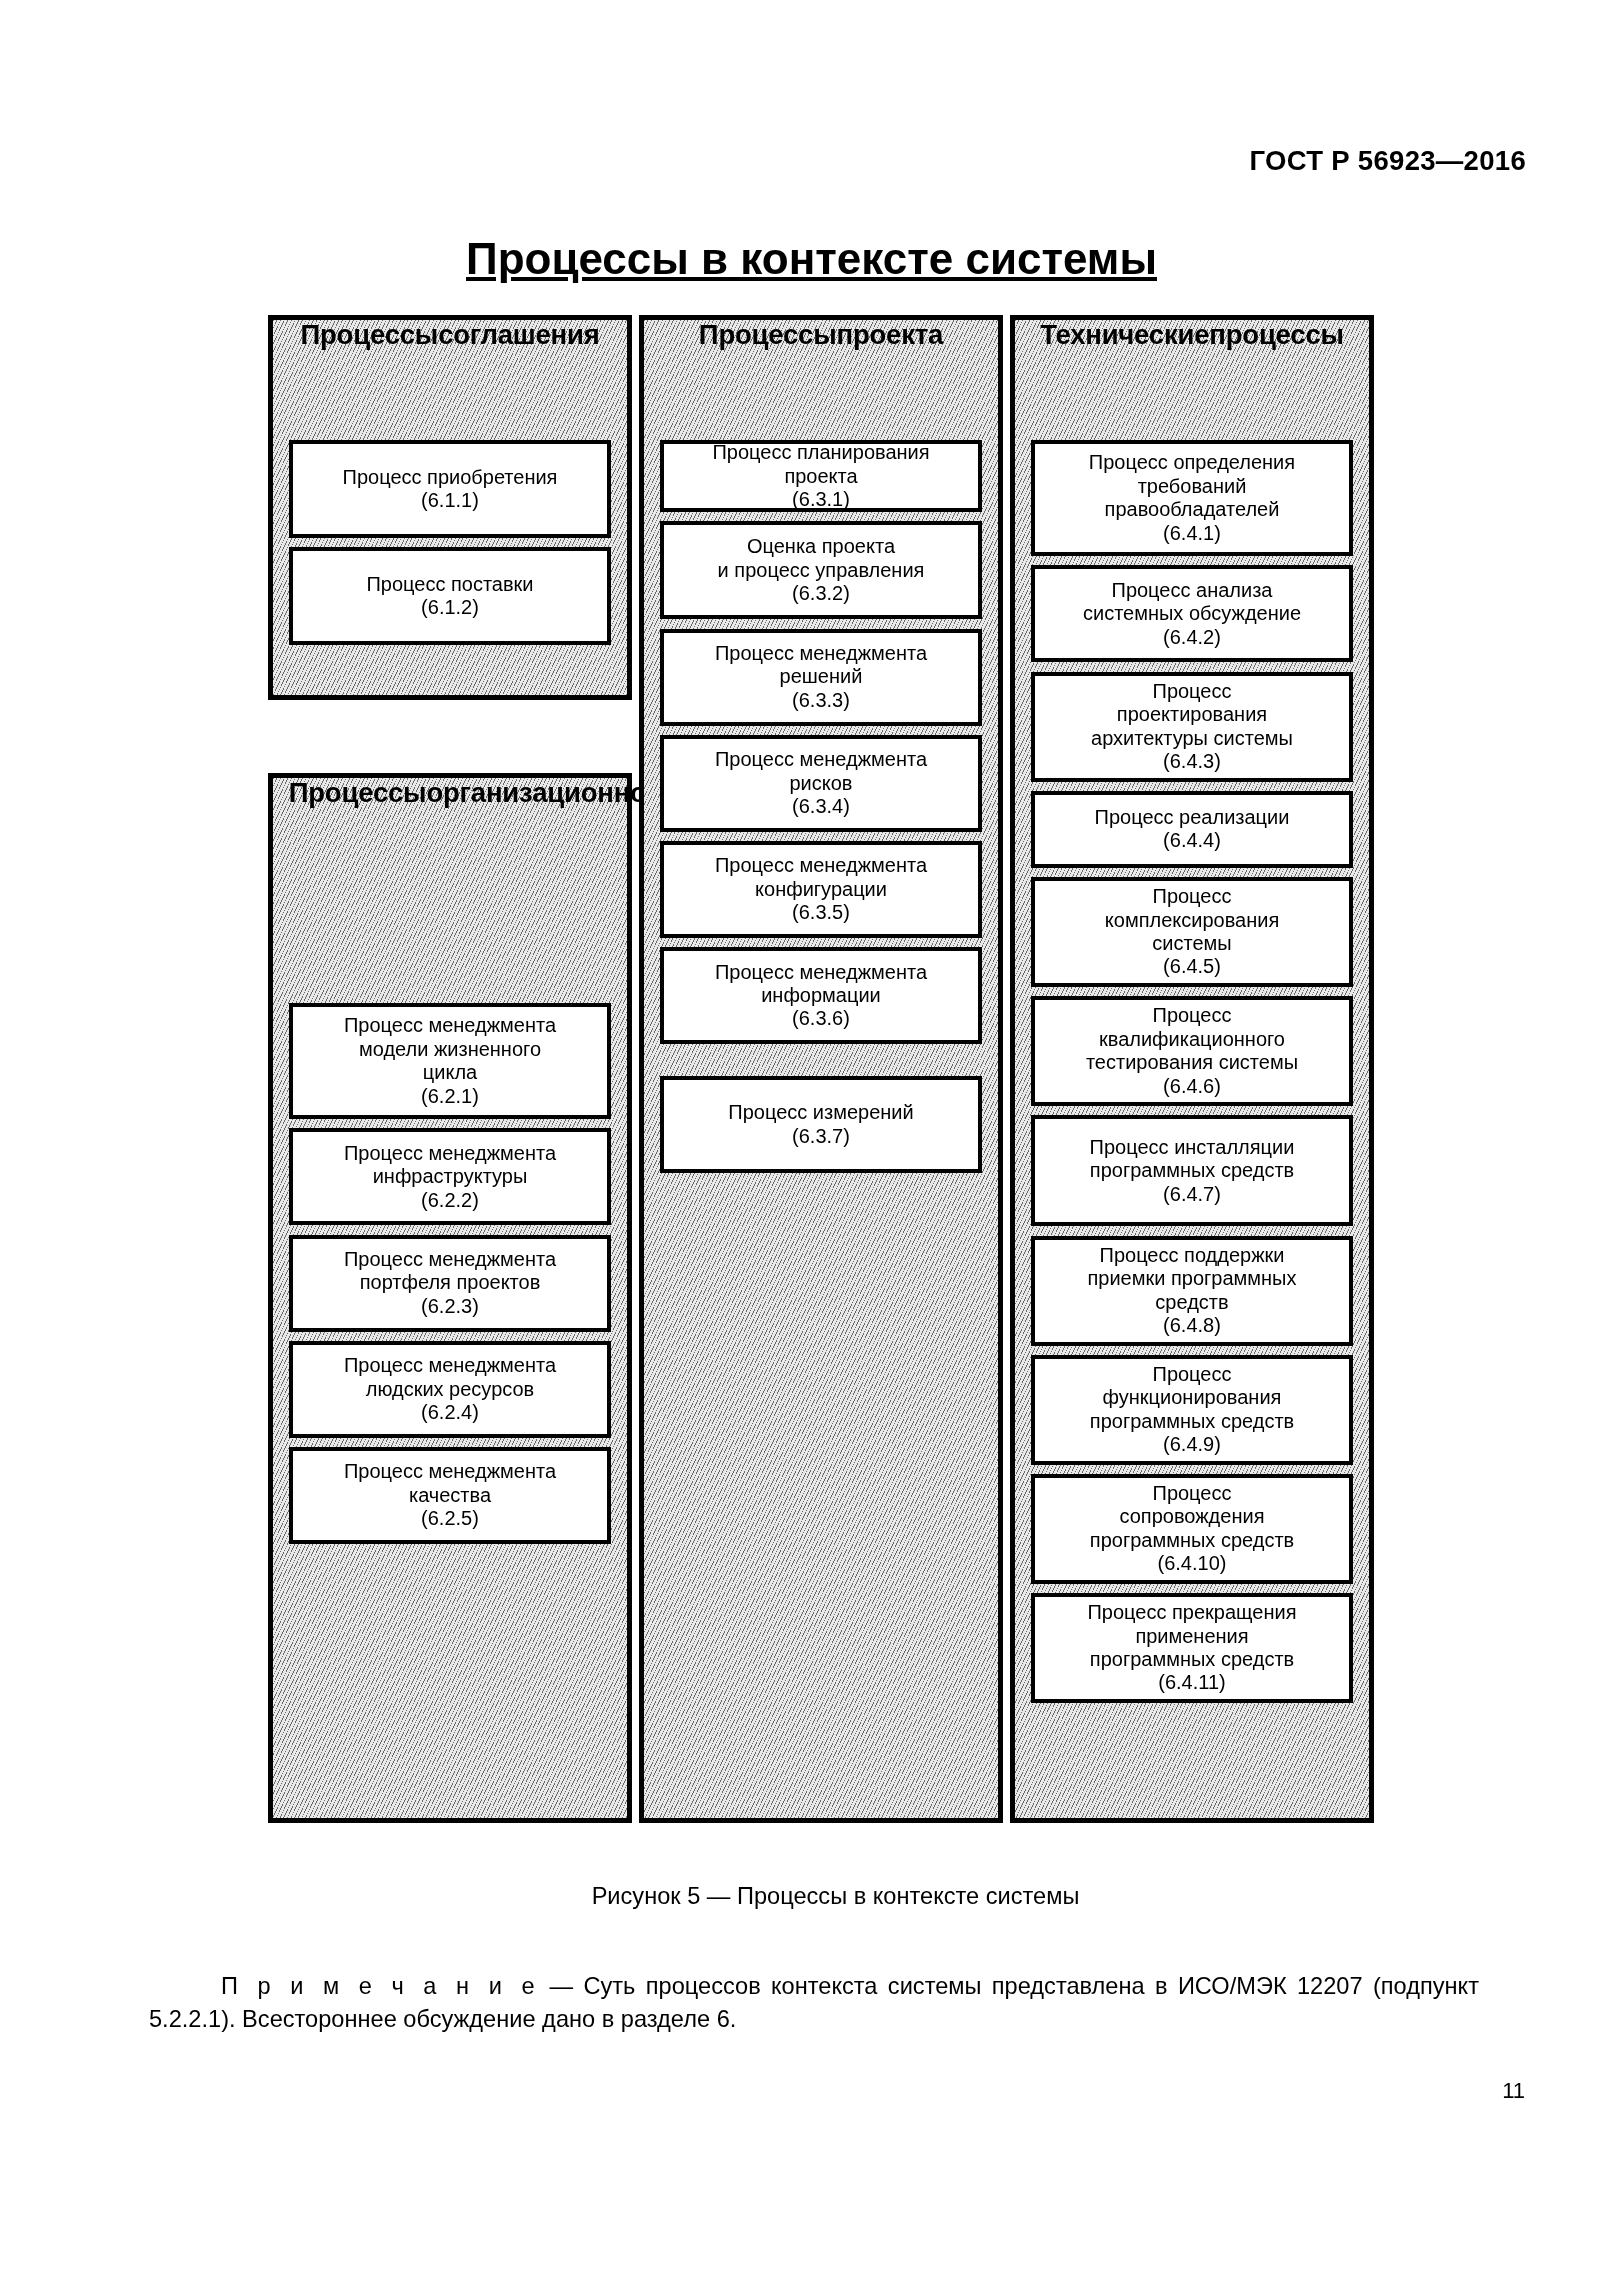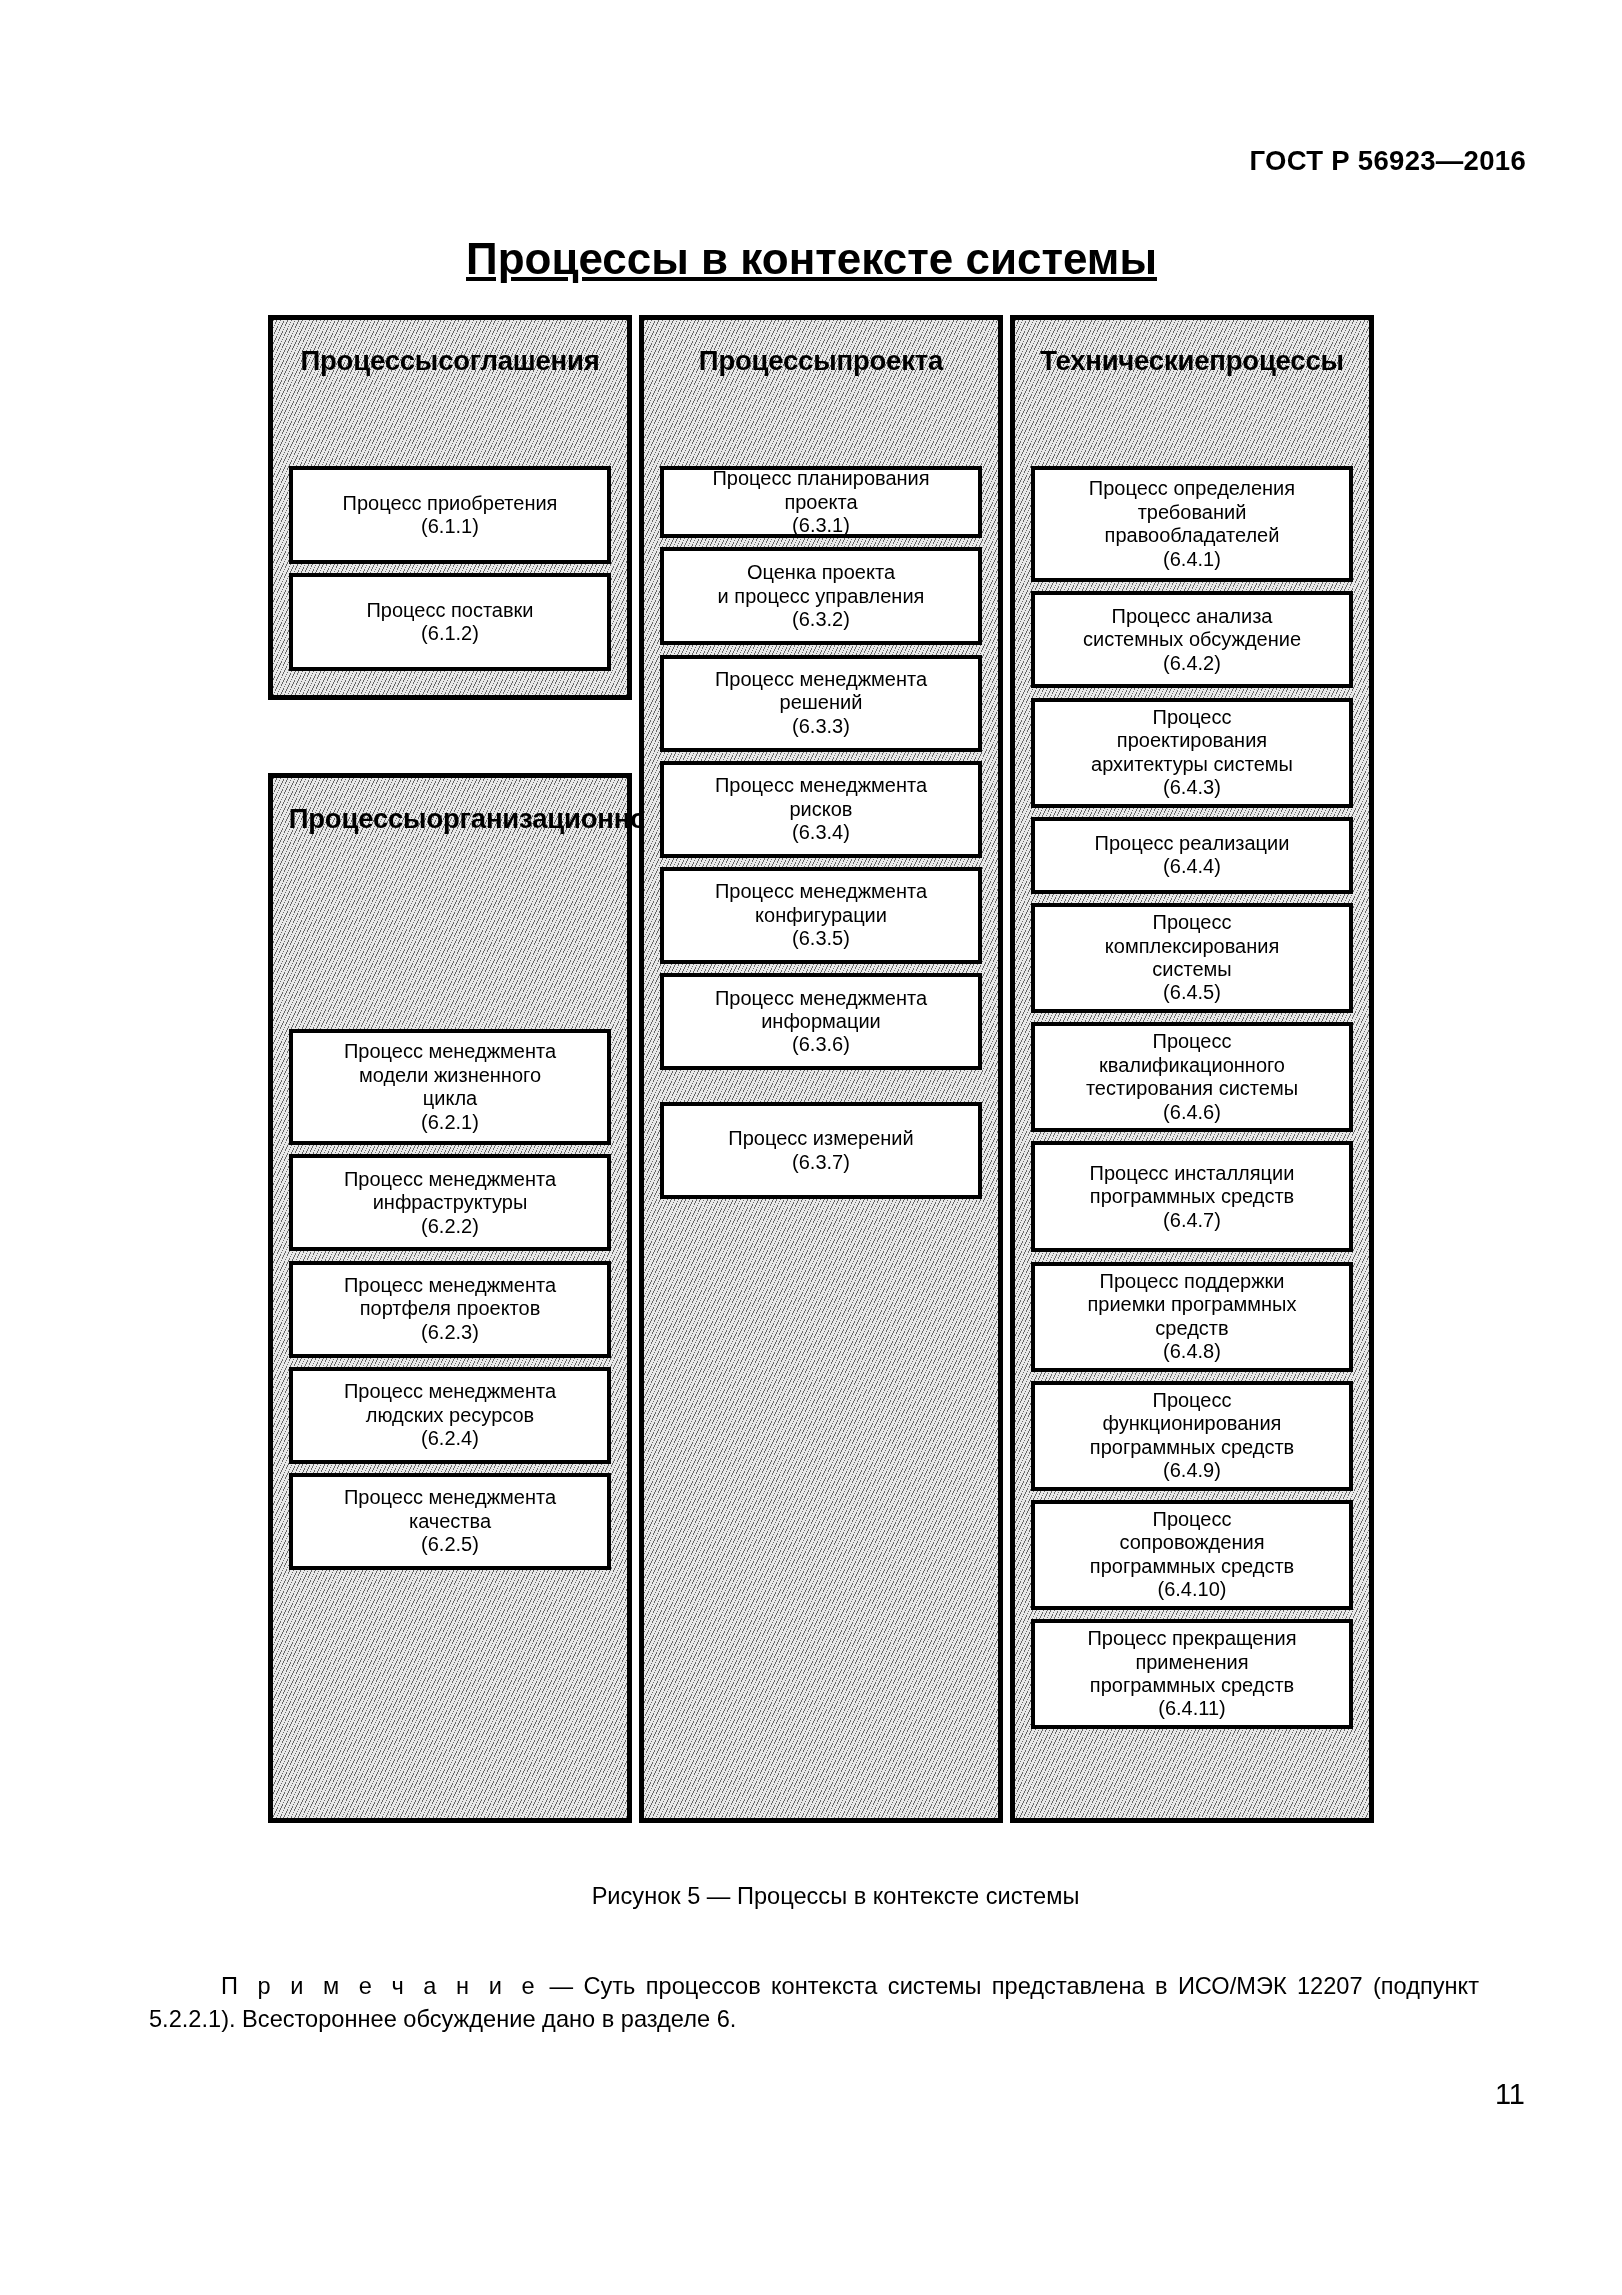--- a/index.html
+++ b/index.html
@@ -61,21 +61,21 @@
         rgba(0,0,0,0.55) 0.7px,
         rgba(0,0,0,0) 0.7px,
         rgba(0,0,0,0) 3.3px);
     padding:0 15.7px;
   }
   .panel-title{
     text-align:center;
     font-size:27.5px;
     font-weight:bold;
     line-height:1.12;
-    padding-top:26px;
+    padding-top:0;
     padding-bottom:9.2px;
     letter-spacing:-0.2px;
   }
 
   
   .pbox{
     box-sizing:border-box;
     background:#ffffff;
     border:4.6px solid #000;
     margin-bottom:9.2px;
@@ -107,21 +107,21 @@
     line-height:1.38;
     text-align:justify;
     text-indent:72px;
   }
   #note .spaced{letter-spacing:4.6px;}
 
   
   #page-number{
     position:absolute;
     top:2078px; right:98px;
-    font-size:29px;
+    font-size:22px;
     text-align:center;
   }
 </style>
 </head>
 <body>
 
 <div id="doc-header">ГОСТ Р 56923—2016</div>
 
 <div id="figure-title">Процессы в контексте системы</div>
 

